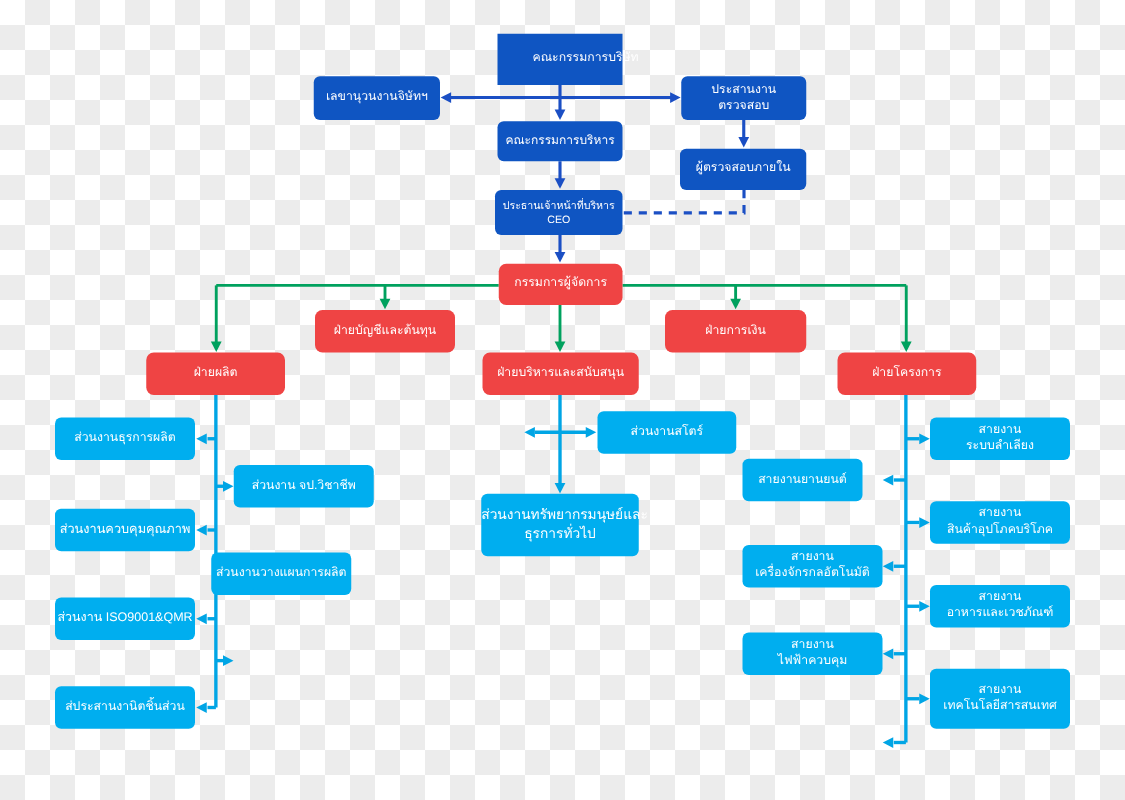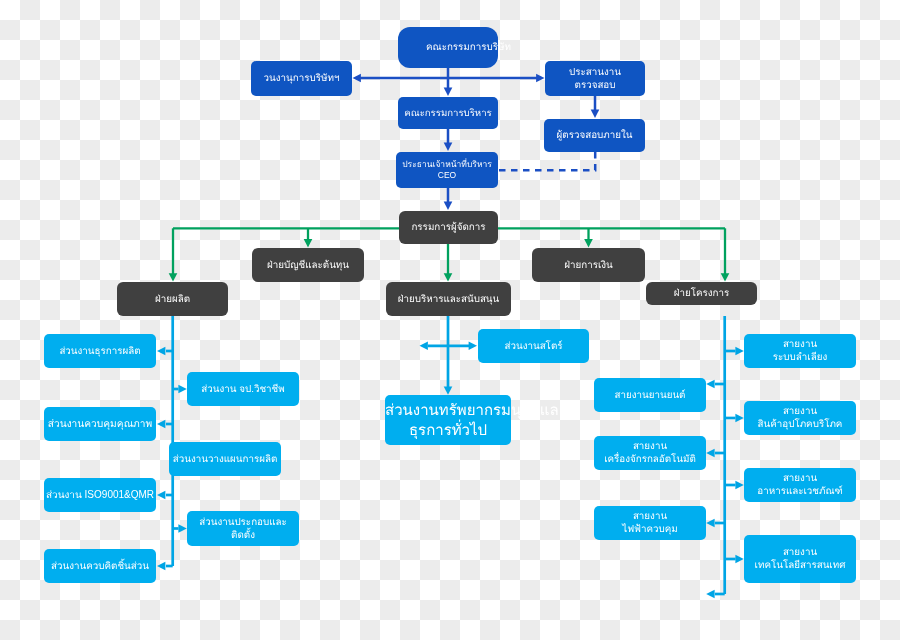--- a/index.html
+++ b/index.html
@@ -19,22 +19,22 @@
   .node{
     position:absolute;box-sizing:border-box;
     display:flex;align-items:center;justify-content:center;
     color:#fff;z-index:2;
   }
   .node .lbl{text-align:center;line-height:1.32;width:100%;}
   .node .lbl span{display:block;white-space:nowrap;}
   .node .lbl i{font-style:normal;font-weight:500;}
   .node{font-size:9.8px;}
   .db{background:#0f55c2;border-radius:5px;}
-  .db.sq{border-radius:12px;padding-left:28px;}
-  .gr{background:#404040;border-radius:6px;}
+  .db.sq{border-radius:0;padding-left:28px;}
+  .gr{background:#ef4444;border-radius:6px;}
   .lb{background:#00aeef;border-radius:5px;}
 </style>
 </head>
 <body>
 
 <div id="stage">
   <svg class="links" viewBox="0 0 900 640">
     <path d="M 448 68 L 448 90" stroke="#1b4fc4" stroke-width="2.5" fill="none"></path>
     <path d="M 360 78 L 537 78" stroke="#1b4fc4" stroke-width="2.5" fill="none"></path>
     <path d="M 448 129 L 448 145" stroke="#1b4fc4" stroke-width="2.5" fill="none"></path>
@@ -97,21 +97,21 @@
     <path d="M 714.6 518.7 L 714.6 527.3 L 706.2 523 Z" fill="#00a5e5"></path>
     <path d="M 714.6 589.7 L 714.6 598.3 L 706.2 594 Z" fill="#00a5e5"></path>
   </svg>
   <div class="node db sq" style="left:398px;top:27px;width:100px;height:41px;font-size:9.8px">
       <div class="lbl">
         <span class="ln"><i>คณะกรรมการบริษัท</i></span>
       </div>
     </div>
   <div class="node db" style="left:251px;top:61px;width:101px;height:35px">
       <div class="lbl">
-        <span class="ln"><i>วนงานุการบริษัทฯ</i></span>
+        <span class="ln"><i>เลขานุวนงานจิษัทฯ</i></span>
       </div>
     </div>
   <div class="node db" style="left:545px;top:61px;width:100px;height:35px">
       <div class="lbl">
         <span class="ln"><i>ประสานงาน</i></span>
         <span class="ln"><i>ตรวจสอบ</i></span>
       </div>
     </div>
   <div class="node db" style="left:398px;top:97px;width:100px;height:32px;font-size:9.6px">
       <div class="lbl">
@@ -147,21 +147,21 @@
   <div class="node gr" style="left:117px;top:282px;width:111px;height:34px">
       <div class="lbl">
         <span class="ln"><i>ฝ่ายผลิต</i></span>
       </div>
     </div>
   <div class="node gr" style="left:386px;top:282px;width:125px;height:34px">
       <div class="lbl">
         <span class="ln"><i>ฝ่ายบริหารและสนับสนุน</i></span>
       </div>
     </div>
-  <div class="node gr" style="left:646px;top:282px;width:111px;height:23px">
+  <div class="node gr" style="left:670px;top:282px;width:111px;height:34px">
       <div class="lbl">
         <span class="ln"><i>ฝ่ายโครงการ</i></span>
       </div>
     </div>
   <div class="node lb" style="left:44px;top:334px;width:112px;height:34px">
       <div class="lbl">
         <span class="ln"><i>ส่วนงานธุรการผลิต</i></span>
       </div>
     </div>
   <div class="node lb" style="left:44px;top:407px;width:112px;height:34px;font-size:10.2px">
@@ -169,45 +169,39 @@
         <span class="ln"><i>ส่วนงานควบคุมคุณภาพ</i></span>
       </div>
     </div>
   <div class="node lb" style="left:44px;top:478px;width:112px;height:34px;font-size:10px">
       <div class="lbl">
         <span class="ln"><i>ส่วนงาน ISO9001&amp;QMR</i></span>
       </div>
     </div>
   <div class="node lb" style="left:44px;top:549px;width:112px;height:34px;font-size:9.8px">
       <div class="lbl">
-        <span class="ln"><i>ส่วนงานควบคิตชิ้นส่วน</i></span>
+        <span class="ln"><i>ส่ประสานงานิตชิ้นส่วน</i></span>
       </div>
     </div>
   <div class="node lb" style="left:187px;top:372px;width:112px;height:34px">
       <div class="lbl">
         <span class="ln"><i>ส่วนงาน จป.วิชาชีพ</i></span>
       </div>
     </div>
   <div class="node lb" style="left:169px;top:442px;width:112px;height:34px;font-size:9.8px">
       <div class="lbl">
         <span class="ln"><i>ส่วนงานวางแผนการผลิต</i></span>
       </div>
     </div>
-  <div class="node lb" style="left:187px;top:511px;width:112px;height:35px">
-      <div class="lbl">
-        <span class="ln"><i>ส่วนงานประกอบและ</i></span>
-        <span class="ln"><i>ติดตั้ง</i></span>
-      </div>
-    </div>
   <div class="node lb" style="left:478px;top:329px;width:111px;height:34px">
       <div class="lbl">
         <span class="ln"><i>ส่วนงานสโตร์</i></span>
       </div>
     </div>
-  <div class="node lb" style="left:385px;top:395px;width:126px;height:50px;font-size:15px">
+  <div class="node lb" style="left:385px;top:395px;width:126px;height:50px;font-size:11px">
       <div class="lbl">
         <span class="ln"><i>ส่วนงานทรัพยากรมนุษย์และ</i></span>
         <span class="ln"><i>ธุรการทั่วไป</i></span>
       </div>
     </div>
   <div class="node lb" style="left:744px;top:334px;width:112px;height:34px">
       <div class="lbl">
         <span class="ln"><i>สายงาน</i></span>
         <span class="ln"><i>ระบบลำเลียง</i></span>
       </div>
@@ -223,21 +217,21 @@
         <span class="ln"><i>สายงาน</i></span>
         <span class="ln"><i>อาหารและเวชภัณฑ์</i></span>
       </div>
     </div>
   <div class="node lb" style="left:744px;top:535px;width:112px;height:48px">
       <div class="lbl">
         <span class="ln"><i>สายงาน</i></span>
         <span class="ln"><i>เทคโนโลยีสารสนเทศ</i></span>
       </div>
     </div>
-  <div class="node lb" style="left:594px;top:378px;width:112px;height:34px">
+  <div class="node lb" style="left:594px;top:367px;width:96px;height:34px">
       <div class="lbl">
         <span class="ln"><i>สายงานยานยนต์</i></span>
       </div>
     </div>
   <div class="node lb" style="left:594px;top:436px;width:112px;height:34px">
       <div class="lbl">
         <span class="ln"><i>สายงาน</i></span>
         <span class="ln"><i>เครื่องจักรกลอัตโนมัติ</i></span>
       </div>
     </div>

